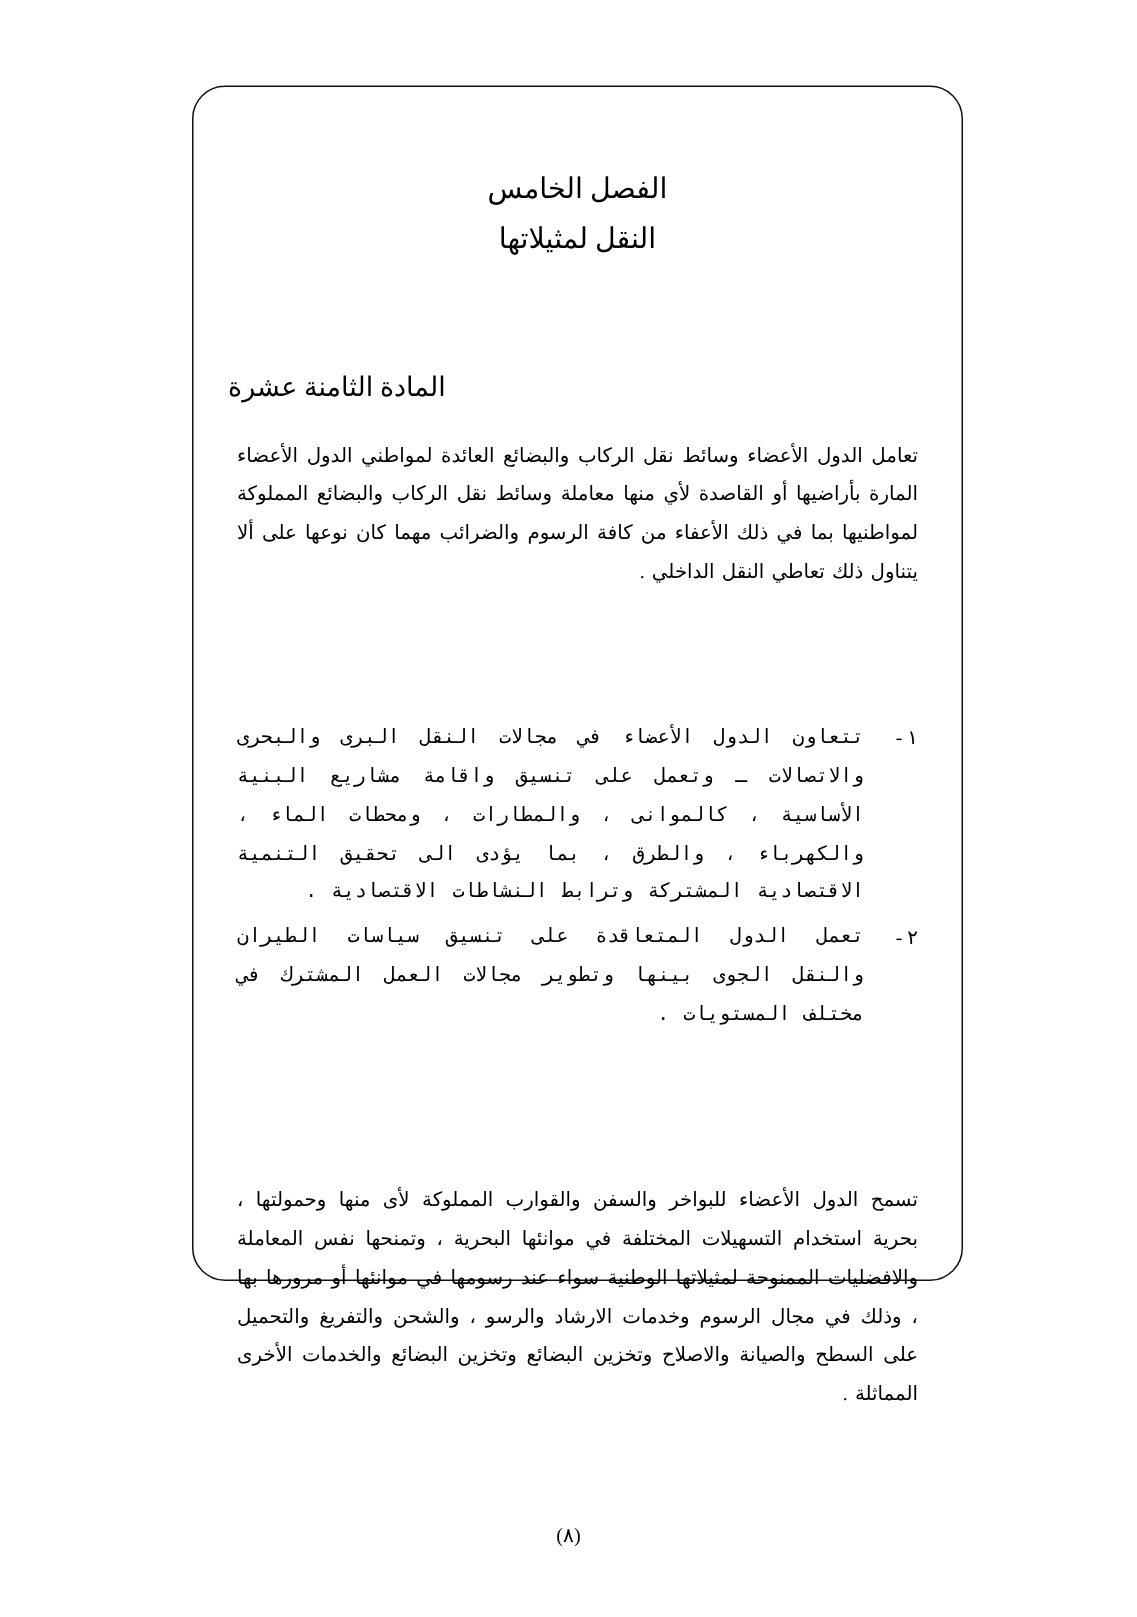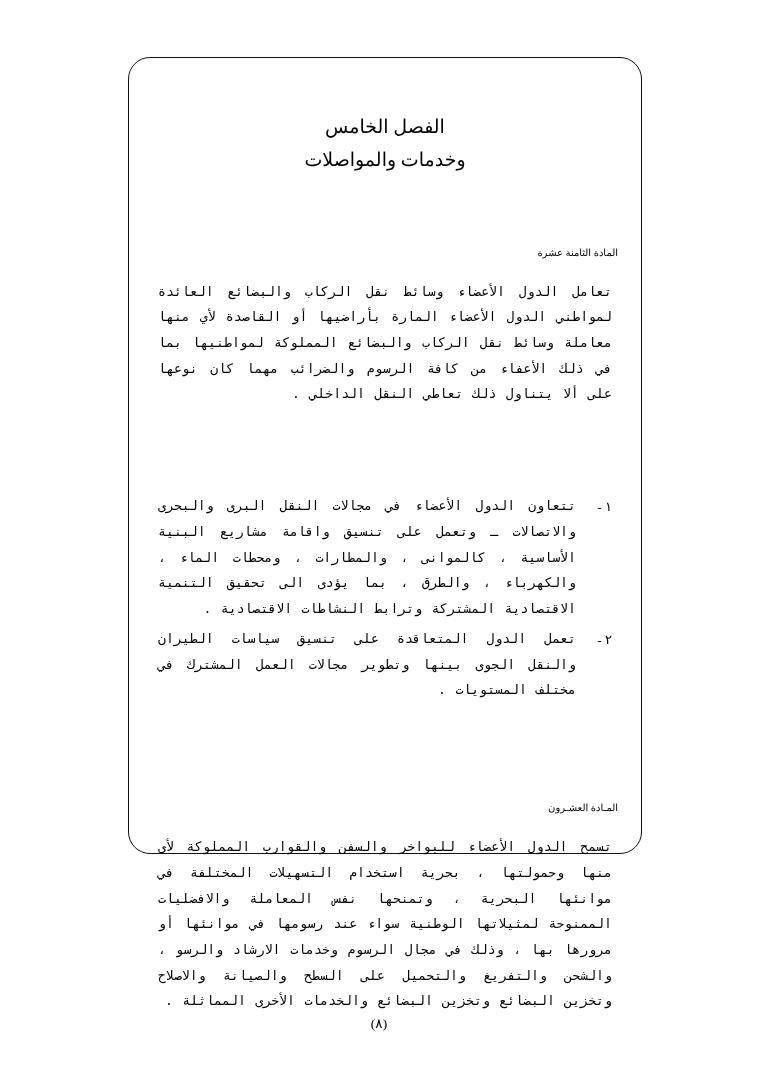--- a/index.html
+++ b/index.html
@@ -54,33 +54,32 @@
   }
   .chapter-title .line1 { display: block; margin-top: 40px; }
   .chapter-title .line2 { display: block; }
 
   .article {
     margin-top: 34px;
   }
   .article.first { margin-top: 70px; }
 
   .article-heading {
-    text-align: right;
-    font-size: 10px;
+    text-align: left;
+    font-size: 18px;
     margin: 0 0 22px 0;
     font-weight: 400;
   }
 
   .para {
     font-size: 13.2px;
     line-height: 1.95;
     text-align: justify;
     text-align-last: right;
     margin: 0 6px 0 6px;
-    font-family: Liberation Mono, monospace;
   }
 
   .list {
     margin: 0 6px 0 6px;
     padding: 0;
     list-style: none;
   }
   .list li {
     display: flex;
     flex-direction: row;
@@ -122,21 +121,21 @@
 <body>
 
 <div class="page">
 
   <div class="frame"></div>
 
   <div class="content">
 
     <div class="chapter-title">
       <span class="line1">الفصل الخامس</span>
-      <span class="line2">وخدمات والمواصلات</span>
+      <span class="line2">النقل لمثيلاتها</span>
     </div>
 
     <div class="article first">
       <div class="article-heading">المادة الثامنة عشرة</div>
       <p class="para justify-loose">تعامل الدول الأعضاء وسائط نقل الركاب والبضائع العائدة لمواطني الدول الأعضاء المارة بأراضيها أو القاصدة لأي منها معاملة وسائط نقل الركاب والبضائع المملوكة لمواطنيها بما في ذلك الأعفاء من كافة الرسوم والضرائب مهما كان نوعها على ألا يتناول ذلك تعاطي النقل الداخلي .</p>
     </div>
 
     <div class="gap-m"></div>
 
     <div class="article">
@@ -148,21 +147,20 @@
         <li>
           <span class="marker">٢ -</span>
           <span class="item-text justify-loose">تعمل الدول المتعاقدة على تنسيق سياسات الطيران والنقل الجوى بينها وتطوير مجالات العمل المشترك في مختلف المستويات .</span>
         </li>
       </ul>
     </div>
 
     <div class="gap-l"></div>
 
     <div class="article">
-      <div class="article-heading">المـادة العشـرون</div>
       <p class="para justify-loose">تسمح الدول الأعضاء للبواخر والسفن والقوارب المملوكة لأى منها وحمولتها ، بحرية استخدام التسهيلات المختلفة في موانئها البحرية ، وتمنحها نفس المعاملة والافضليات الممنوحة لمثيلاتها الوطنية سواء عند رسومها في موانئها أو مرورها بها ، وذلك في مجال الرسوم وخدمات الارشاد والرسو ، والشحن والتفريغ والتحميل على السطح والصيانة والاصلاح وتخزين البضائع وتخزين البضائع والخدمات الأخرى المماثلة .</p>
     </div>
 
   </div>
 
   <div class="page-number">(٨)</div>
 
 </div>
 
 </body></html>

